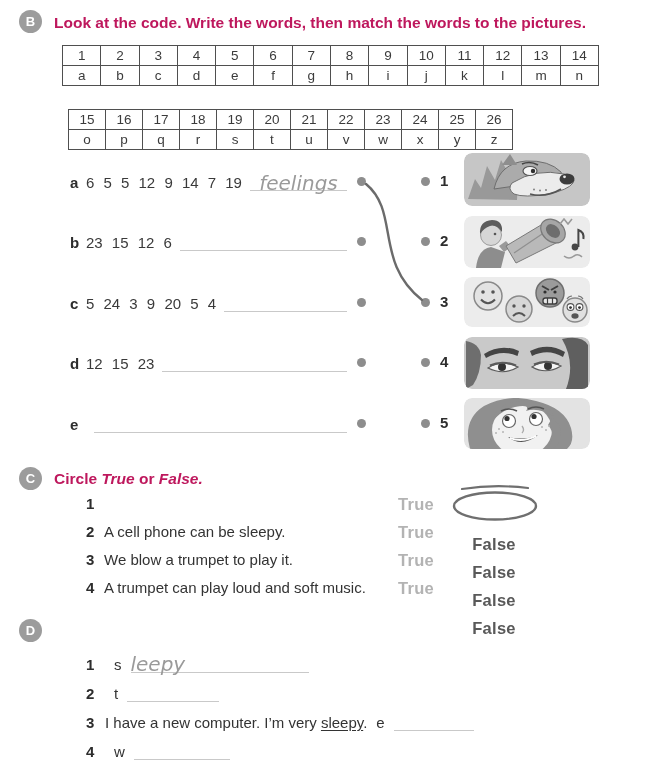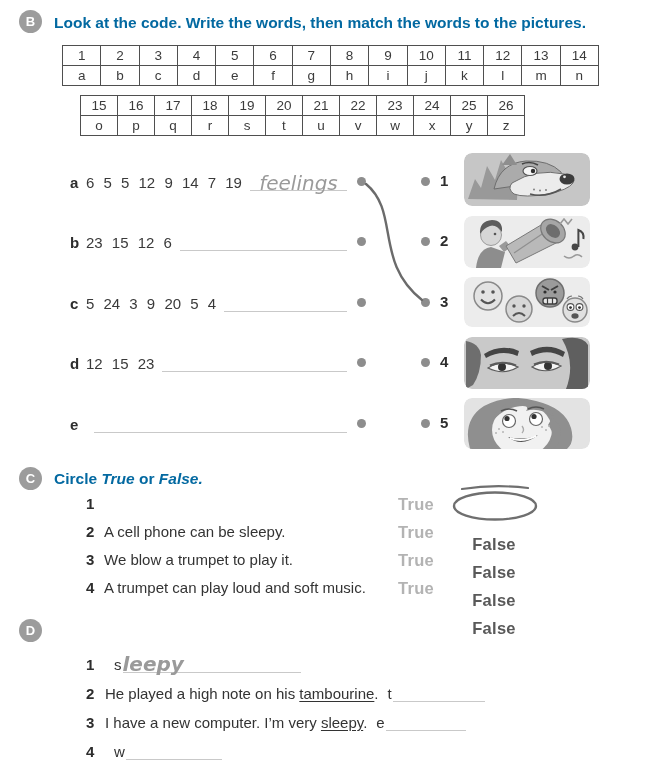--- a/index.html
+++ b/index.html
@@ -7,21 +7,21 @@
     position:relative; width:658px; height:784px; background:#ffffff;
     font-family:"Liberation Sans",sans-serif; color:#333; overflow:hidden;
   }
   
   .badge{
     position:absolute; left:19px; width:23px; height:23px; border-radius:50%;
     background:#9c9c9c; color:#fff; font-weight:bold; font-size:13px;
     text-align:center; line-height:23px;
   }
   .sec-title{
-    position:absolute; left:54px; font-size:15.5px; font-weight:bold; color:#0369a1;
+    position:absolute; left:54px; font-size:15.5px; font-weight:bold; color:#be185d;
     white-space:nowrap;
   }
   .sec-title .it{font-style:italic;}
   
   .code-table{position:absolute; border-left:1.3px solid #4f4f4f; border-top:1.3px solid #4f4f4f;}
   .trow{display:flex;}
   .tcell{
     flex:1; height:19px; line-height:19px; text-align:center; font-size:13.5px; color:#3b3b3b;
     border-right:1.3px solid #4f4f4f; border-bottom:1.3px solid #4f4f4f;
   }
@@ -44,21 +44,21 @@
   .tf-true{left:398px; color:#b3b3b3;}
   .tf-false{left:460px; width:68px; text-align:center; color:#595959;margin-top:40px;}
   .circle-svg{position:absolute; left:447px; top:-11px; display:none;}
   .c-row.circled .circle-svg{display:block;}
   
   .d-row{position:absolute; left:86px; height:22px; display:flex; align-items:flex-end; font-size:15px; white-space:pre;}
   .d-num{font-weight:bold; width:19px; color:#2d2d2d;}
   .d-text u{text-decoration:underline; text-underline-offset:2px;}
   .d-text .it{font-style:italic;}
   .d-hint{margin-left:9px;}
-  .d-blank{display:inline-block; border-bottom:1.5px solid #c9c9c9; height:20px; margin-left:1px;font-weight:bold;}
+  .d-blank{display:inline-block; border-bottom:1.5px solid #c9c9c9; height:20px; margin-left:9px;}
 </style>
 </head>
 <body>
 
 <div id="page">
 
   <div class="badge" style="top:10px">B</div>
   <div class="sec-title" style="top:14px">Look at the code. Write the words, then match the words to the pictures.</div>
 
   <div class="code-table" style="left:62px; top:45px; width:536px;">
@@ -88,21 +88,21 @@
         <div class="tcell">g</div>
         <div class="tcell">h</div>
         <div class="tcell">i</div>
         <div class="tcell">j</div>
         <div class="tcell">k</div>
         <div class="tcell">l</div>
         <div class="tcell">m</div>
         <div class="tcell">n</div>
       </div>
   </div>
-  <div class="code-table" style="left:68px; top:95px; width:444px;margin-left:12px;">
+  <div class="code-table" style="left:68px; top:109px; width:444px;">
     <div class="trow">
         <div class="tcell">15</div>
         <div class="tcell">16</div>
         <div class="tcell">17</div>
         <div class="tcell">18</div>
         <div class="tcell">19</div>
         <div class="tcell">20</div>
         <div class="tcell">21</div>
         <div class="tcell">22</div>
         <div class="tcell">23</div>
@@ -317,21 +317,20 @@
 
   <div class="badge" style="top:619px">D</div>
 
   <div class="d-row" style="top:651px">
     <span class="d-num">1</span>
     <span class="d-hint">s</span>
     <span class="d-blank" style="width:178px"><span class="hand">leepy</span></span>
   </div>
   <div class="d-row" style="top:680px">
     <span class="d-num">2</span>
-    <span class="d-text"><span class="it"></span><span>He played a high note on his </span><u>tambourine</u><span>.</span></span>
     <span class="d-hint">t</span>
     <span class="d-blank" style="width:92px"><span class="hand"></span></span>
   </div>
   <div class="d-row" style="top:709px">
     <span class="d-num">3</span>
     <span class="d-text"><span class="it"></span><span>I have a new computer. I’m very </span><u>sleepy</u><span>.</span></span>
     <span class="d-hint">e</span>
     <span class="d-blank" style="width:80px"><span class="hand"></span></span>
   </div>
   <div class="d-row" style="top:738px">

